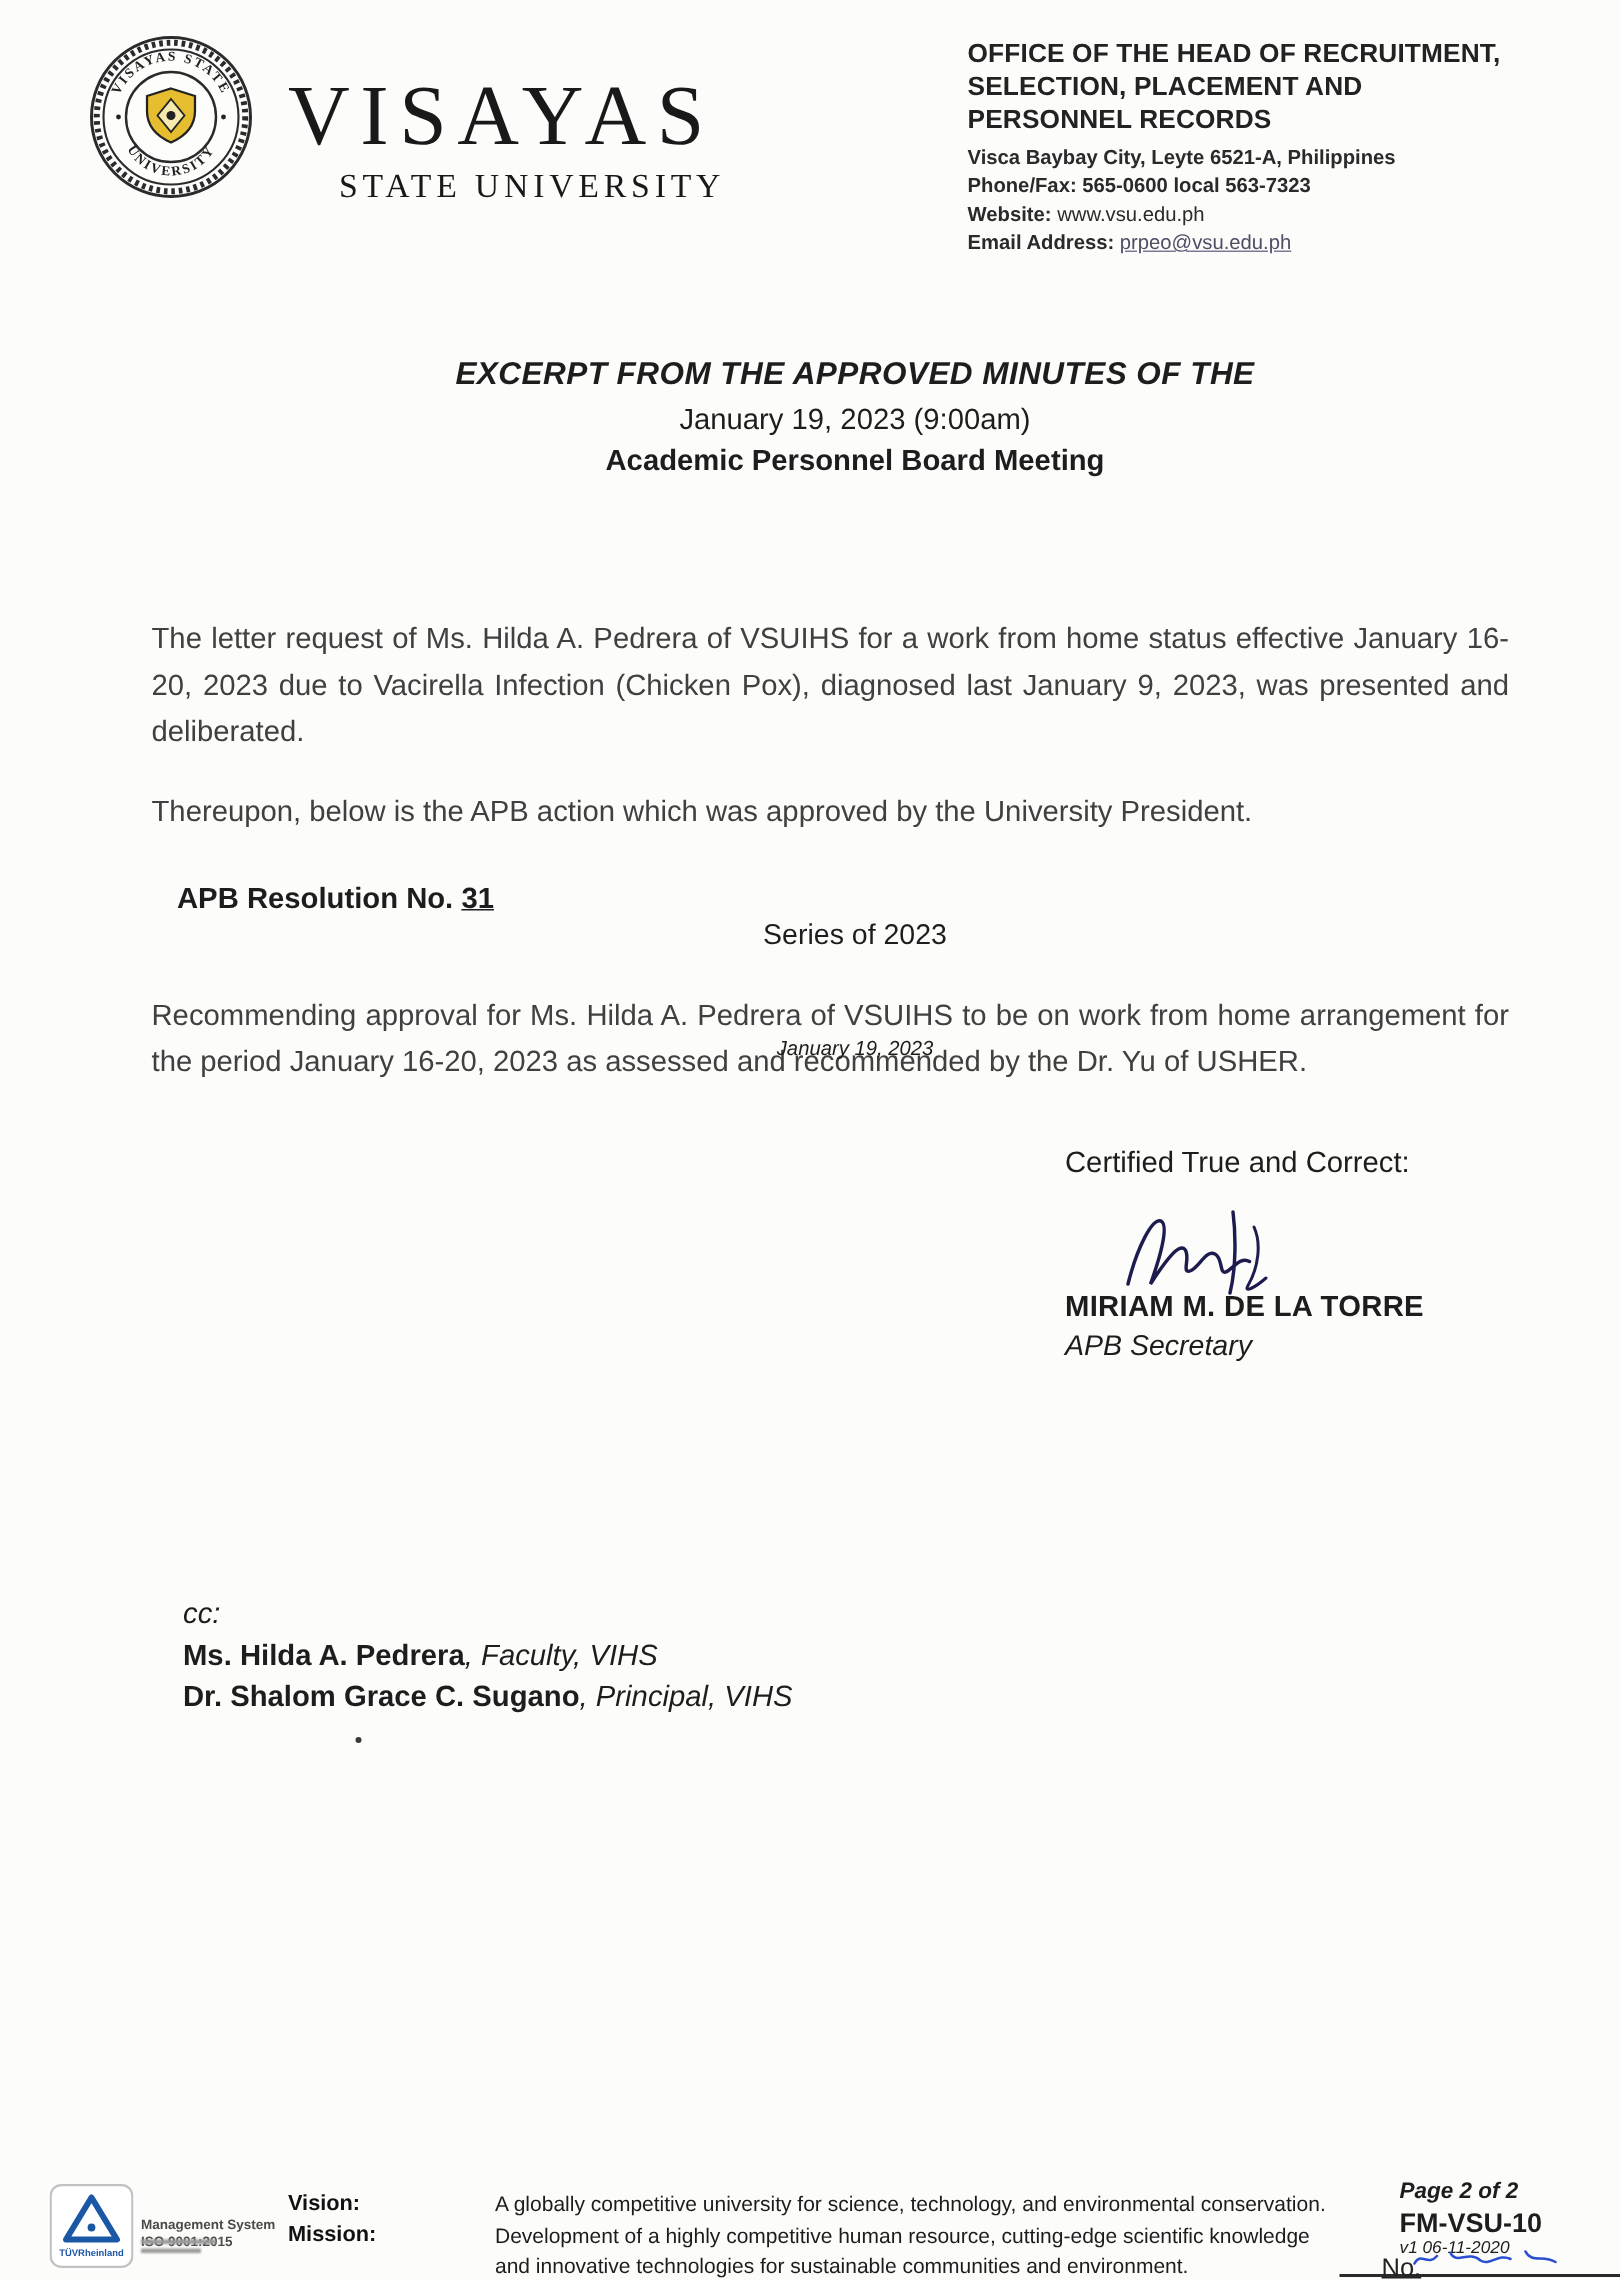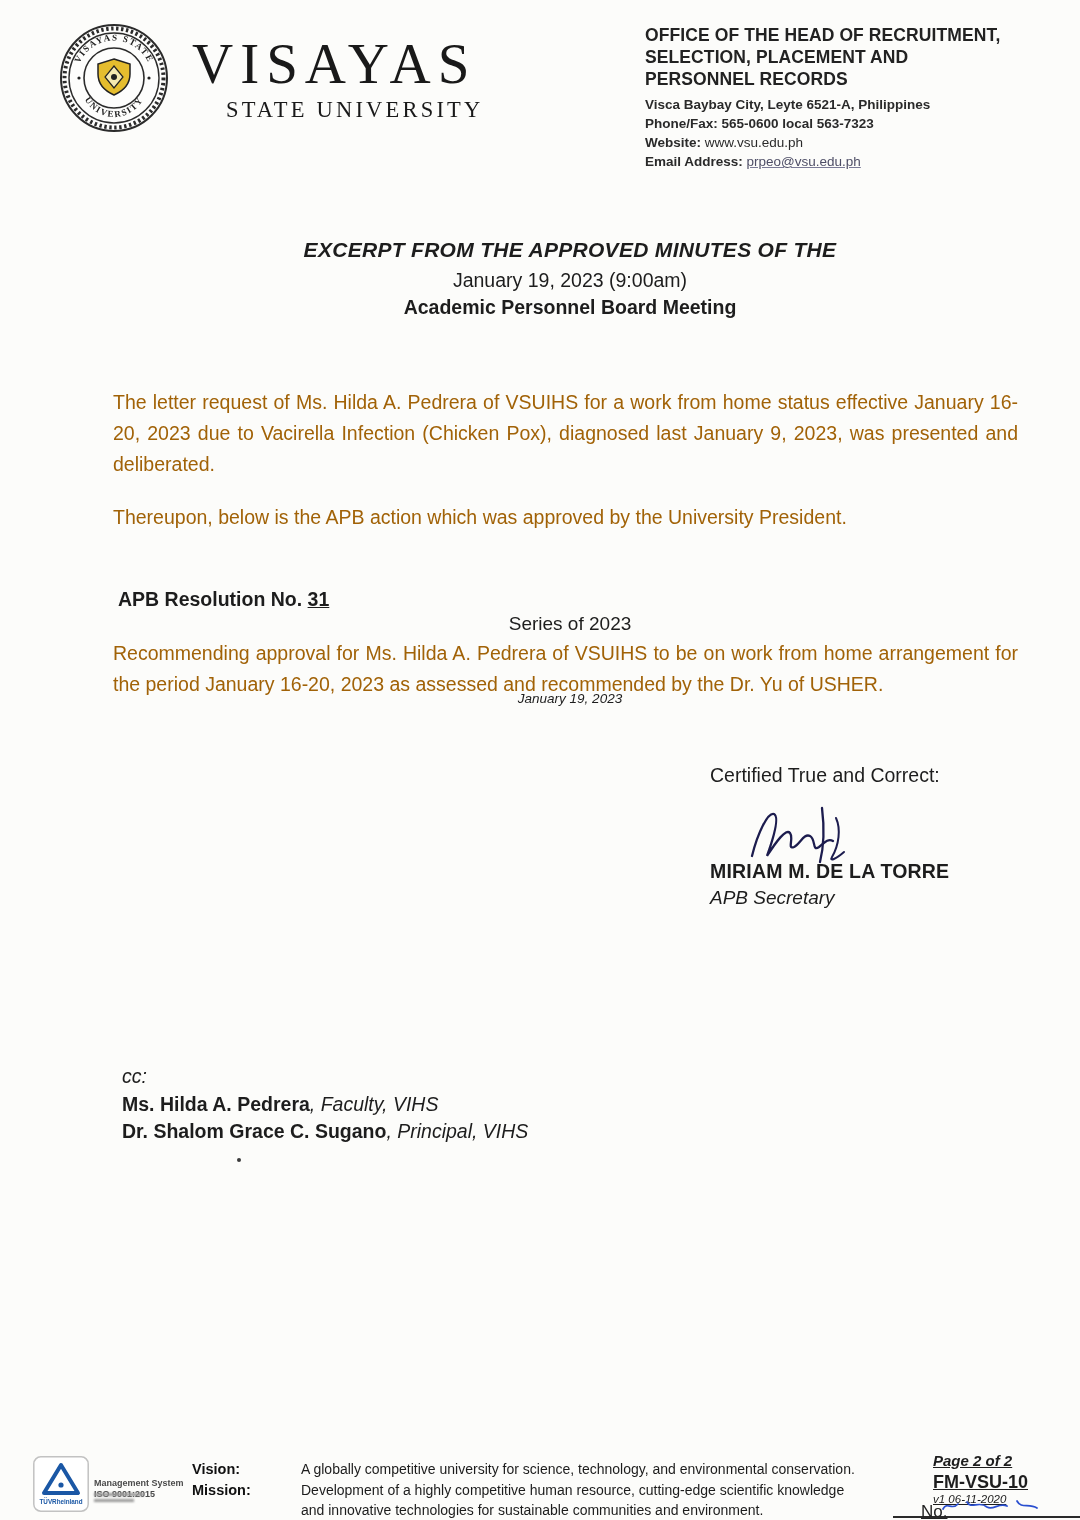--- a/index.html
+++ b/index.html
@@ -1,37 +1,37 @@
 <!DOCTYPE html>
 <html><head>
 <meta charset="utf-8">
 <style>
   html,body{margin:0;padding:0;}
   body{background:#d8d8d8;font-family:"Liberation Sans",sans-serif;}
   .page{position:relative;width:1080px;height:1520px;margin:0 auto;background:#fcfcfa;color:#1d1d1d;overflow:hidden;box-shadow:0 0 10px rgba(0,0,0,.3);}
 
   
   .seal{position:absolute;left:58px;top:22px;width:112px;height:112px;}
-  .wordmark{position:absolute;left:192px;top:34px;}
+  .wordmark{position:absolute;left:192px;top:48px;}
   .visayas{font-family:"Liberation Serif",serif;font-size:57px;letter-spacing:7px;line-height:1.05;color:#191919;}
   .stateuniv{font-family:"Liberation Serif",serif;font-size:22.5px;letter-spacing:3.2px;color:#191919;margin:3px 0 0 34px;}
   .office{position:absolute;left:645px;top:24px;width:400px;}
   .office-title{font-size:17.5px;font-weight:bold;line-height:1.27;white-space:pre-line;letter-spacing:.1px;color:#222;}
   .office-sub{margin-top:4px;font-size:13.5px;font-weight:bold;line-height:1.42;color:#2a2a2a;}
   .office-sub .plain{font-weight:normal;}
   .email-link{font-weight:normal;color:#4e4e66;text-decoration:underline;text-decoration-color:#7a7a96;}
 
   
   .title-block{position:absolute;left:118px;top:238px;width:904px;text-align:center;}
   .t1{font-size:21px;font-weight:bold;font-style:italic;letter-spacing:.3px;}
   .t2{font-size:19.5px;margin-top:7px;}
   .t3{font-size:19.5px;font-weight:bold;margin-top:4px;}
 
   
-  .body-para{position:absolute;left:113px;width:905px;font-size:19.5px;line-height:31px;text-align:justify;color:#a16207;}
+  .body-para{position:absolute;left:101px;width:905px;font-size:19.5px;line-height:31px;text-align:justify;color:#404040;margin-top:24px;}
   .p1{top:387px;}
   .p2{top:502px;text-align:left;}
   .res-head{position:absolute;left:118px;top:588px;width:904px;text-align:left;font-size:19.5px;font-weight:bold;}
   .res-num{text-decoration:underline;}
   .res-series{position:absolute;left:118px;top:613px;width:904px;text-align:center;font-size:19px;}
   .p3{top:638px;}
   .res-date{position:absolute;left:118px;top:691px;width:904px;text-align:center;font-size:13.5px;font-style:italic;}
 
   
   .cert-label{position:absolute;left:710px;top:764px;font-size:19.5px;}
@@ -47,23 +47,23 @@
   .stray-dot{position:absolute;left:237px;top:1158px;width:4px;height:4px;border-radius:50%;background:#3a3a3a;}
 
   
   .tuv{position:absolute;left:33px;top:1456px;}
   .iso-text{position:absolute;left:94px;top:1458px;font-size:9px;line-height:11px;color:#4a4a4a;font-weight:bold;margin-top:20px;}
   .iso-smudge{position:absolute;background:#9a9a9a;filter:blur(.8px);height:3px;}
   .sm1{left:94px;top:1493px;width:50px;}
   .sm2{left:94px;top:1499px;width:40px;}
   .vm{position:absolute;left:192px;top:1459px;display:flex;font-size:14px;line-height:20.5px;gap:11px;}
   .vm-labels{width:98px;font-weight:bold;font-size:14.5px;color:#111;}
-  .vm-texts{width:620px;color:#1c1c1c;}
+  .vm-texts{width:620px;color:#1c1c1c;margin-left:29px;}
   .mission-text{white-space:pre-line;}
-  .pageinfo{position:absolute;left:933px;top:1452px;text-decoration:underline;}
+  .pageinfo{position:absolute;left:933px;top:1452px;}
   .pi-page{font-size:15px;font-weight:bold;font-style:italic;}
   .pi-form{font-size:18px;font-weight:bold;margin-top:3px;}
   .pi-ver{font-size:11.5px;font-style:italic;}
   .no-row{position:absolute;left:893px;top:1496px;width:187px;height:20px;border-bottom:2px solid #2a2a2a;}
   .no-label{position:absolute;left:28px;top:6px;font-size:17px;color:#222;text-decoration:underline;}
   .no-scribble{position:absolute;left:44px;top:0px;}
 </style>
 </head>
 <body>
 

